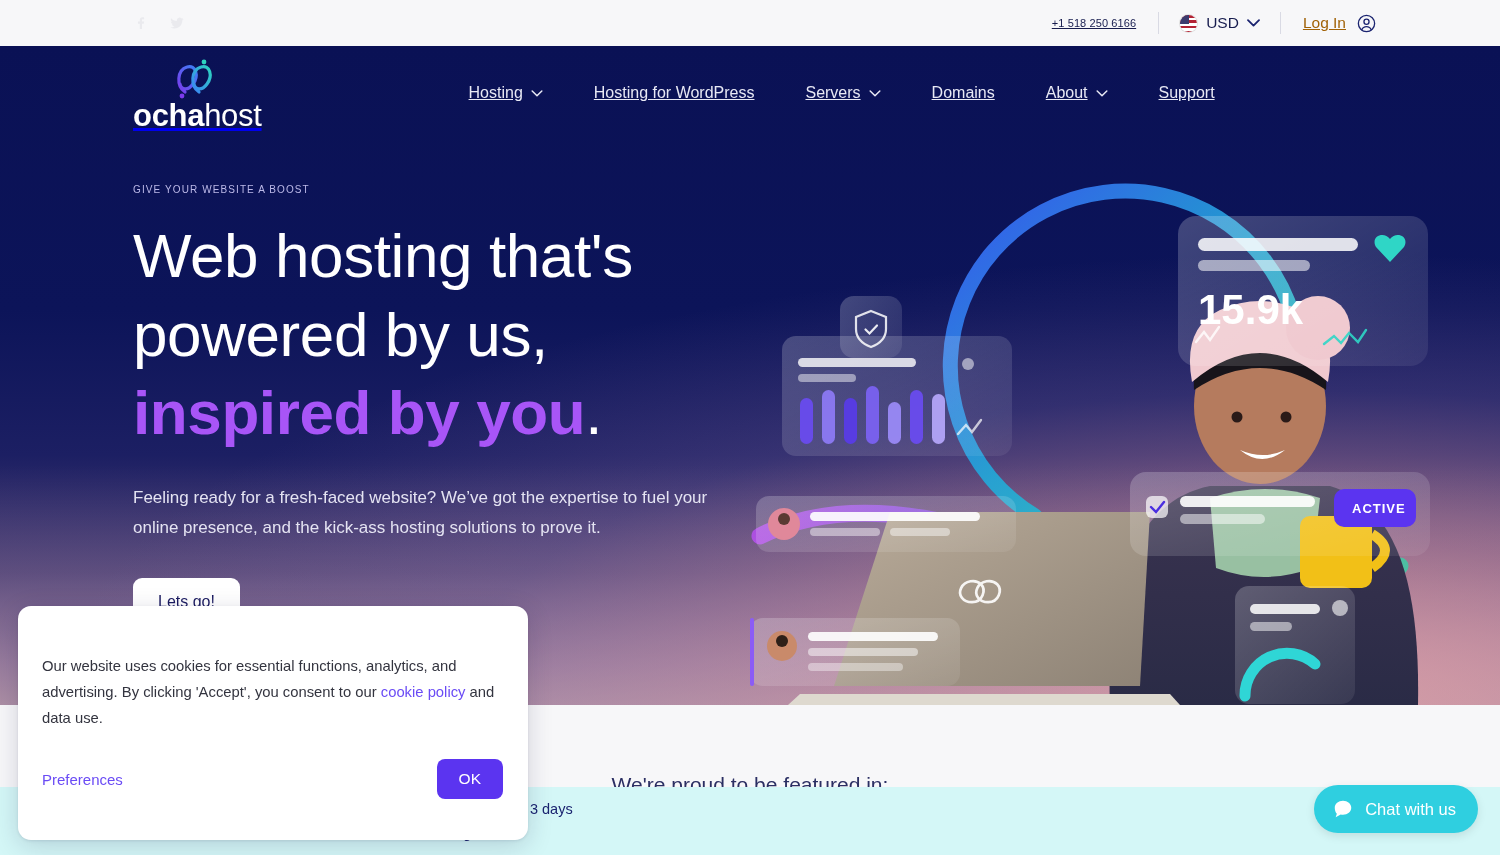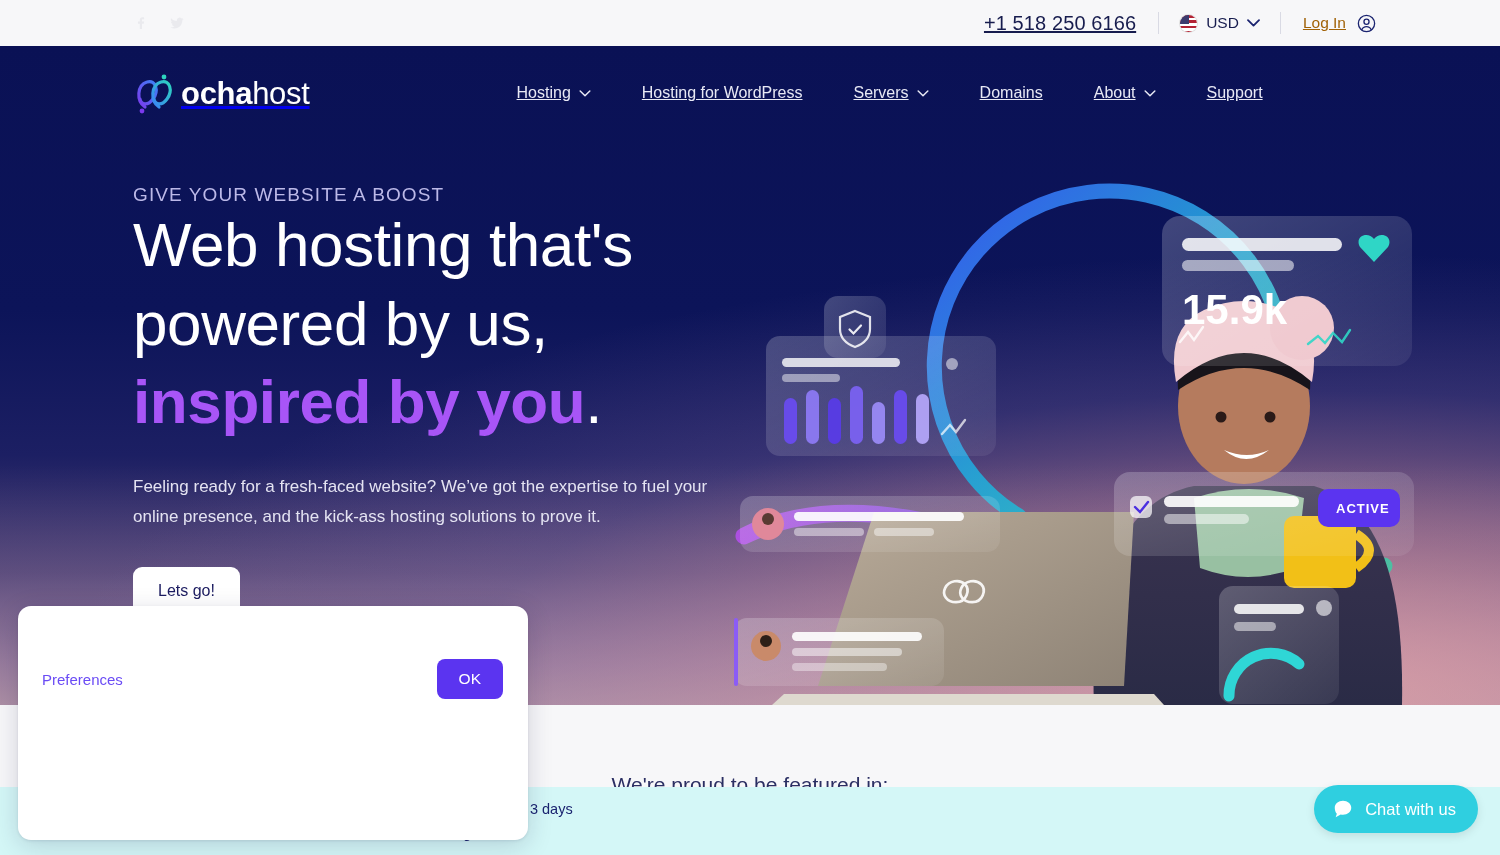--- a/index.html
+++ b/index.html
@@ -17,21 +17,21 @@
     background: #f7f7f9;
     display: flex; align-items: center;
   }
   .topbar-left { display: flex; align-items: center; gap: 20px; padding-left: 133px; }
   .social-ico { width: 16px; height: 18px; display: block; opacity: .28; }
   .topbar-right {
     margin-left: auto; display: flex; align-items: center;
     padding-right: 123px; gap: 0;
   }
   .phone {
-    color: #171c4e; font-size: 20px; letter-spacing: .1px;
+    color: #171c4e; font-size: 11px; letter-spacing: .1px;
     padding-right: 22px;
   }
   .vsep { width: 1px; height: 22px; background: #d9dae4; }
   .cur {
     display: flex; align-items: center; gap: 8px;
     padding: 0 20px; color: #171c4e; font-size: 15.5px;
   }
   .flag {
     width: 19px; height: 19px; border-radius: 50%; overflow: hidden;
     position: relative; flex: none; border: .5px solid rgba(0,0,0,.12);
@@ -65,55 +65,55 @@
   .hero::after {
     content: ""; position: absolute; left: 0; bottom: 0; width: 100%; height: 240px;
     background: linear-gradient(180deg, rgba(140,115,160,0) 0%, rgba(160,132,170,.30) 60%, rgba(175,145,175,.42) 100%);
     pointer-events: none;
   }
 
   .navbar {
     position: absolute; top: 0; left: 0; width: 100%; height: 94px;
     display: flex; align-items: center; z-index: 6;
   }
-  .logo { display: flex; align-items: center; padding-left: 133px; gap: 0px; }
+  .logo { display: flex; align-items: center; padding-left: 133px; gap: 0px; flex-direction: column; }
   .logo-mark { width: 46px; height: 44px; display:block; margin-right: 2px;}
   .logo-text { font-size: 31px; color: #ffffff; letter-spacing: -.3px; line-height: 1; }
   .logo-text b { font-weight: 700; }
   .logo-text span { font-weight: 300; }
 
   .nav { display: flex; align-items: center; gap: 13px; margin-left: 188px; }
   .nav-item {
     display: flex; align-items: center; gap: 8px;
     color: #e8e9f5; font-size: 16px; padding: 0 19px; cursor: pointer;
     white-space: nowrap;
   }
 
   .hero-copy { position: absolute; left: 133px; top: 138px; width: 640px; z-index: 5; }
   .eyebrow {
-    color: #bcb9e8; font-size: 19px; letter-spacing: 1.1px;
-    font-weight: 500; text-transform: uppercase; 
+    color: #bcb9e8; font-size: 10px; letter-spacing: 1.1px;
+    font-weight: 500; text-transform: uppercase; margin-bottom: 22px;
   }
   .headline {
     color: #ffffff; font-size: 62px; line-height: 1.27; font-weight: 400;
     letter-spacing: -.4px;
   }
   .headline .accent { color: #a855f7; font-weight: 700; }
   .subcopy {
     color: #e4e3f2; font-size: 17px; line-height: 1.78; margin-top: 30px;
     max-width: 615px;
   }
   .cta {
     margin-top: 34px; display: inline-block; background: #ffffff; color: #1b1b60;
     font-size: 16px; padding: 15px 25px; border: none; border-radius: 9px;
     cursor: pointer; font-family: inherit;
   }
 
   
-  .illus { position: absolute; right: 16px; top: 0; width: 760px; height: 659px; z-index: 2; }
+  .illus { position: absolute; right: 0; top: 0; width: 760px; height: 659px; z-index: 2; }
   .illus svg { position: absolute; inset: 0; width: 100%; height: 100%; }
 
   
   .featured {
     position: absolute; top: 705px; left: 0; width: 1500px; height: 82px;
     background: #f7f7f9;
   }
   .featured-title {
     position: absolute; top: 68px; left: 0; width: 100%;
     text-align: center; color: #2b2f63; font-size: 21px;
@@ -397,20 +397,21 @@
   <div class="featured">
     <div class="featured-title">We're proud to be featured in:</div>
   </div>
 
   <div class="announce">
     <div>erred payment method 3 days</div>
     <div>sh, new billing date!</div>
   </div>
 
   <div class="cookie">
+    <p><span>Our website uses cookies for essential functions, analytics, and advertising. By clicking 'Accept', you consent to our </span><a href="#">cookie policy</a><span> and data use.</span></p>
     <div class="cookie-actions">
       <a class="prefs" href="#">Preferences</a>
       <button class="ok-btn">OK</button>
     </div>
   </div>
 
   <button class="chat">
     <svg class="chat-ico" viewBox="0 0 24 24">
       <path d="M12 3c5 0 9 3.4 9 7.6 0 4.2-4 7.6-9 7.6-.9 0-1.7-.1-2.5-.3L4 21l1.3-3.7C3.9 16 3 13.4 3 10.6 3 6.4 7 3 12 3z" fill="#ffffff"></path>
     </svg>

